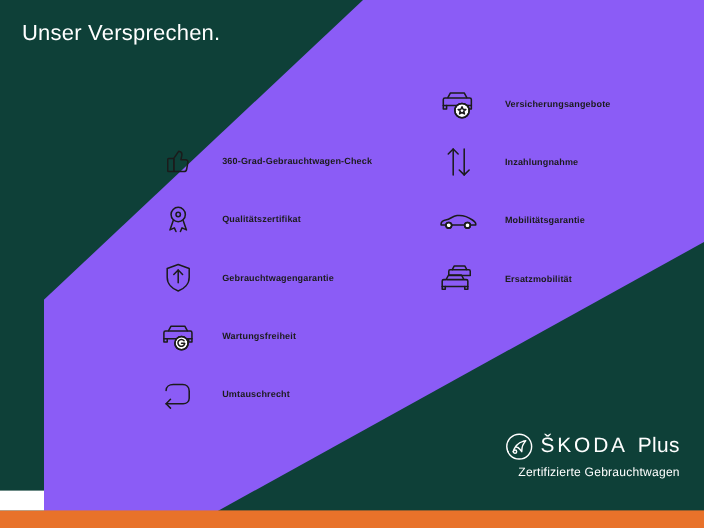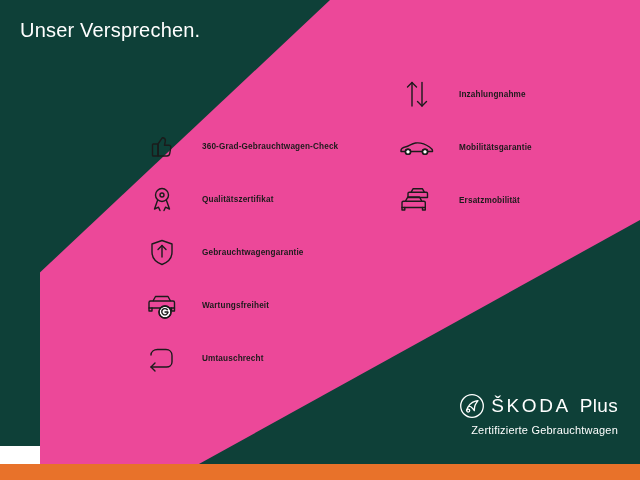--- a/index.html
+++ b/index.html
@@ -10,21 +10,21 @@
     width: 640px;
     height: 480px;
     background: #ffffff;
     font-family: "Liberation Sans", sans-serif;
     overflow: hidden;
   }
   .page {
     position: relative;
     width: 640px;
     height: 480px;
-    background: #ec4899;
+    background: #8b5cf6;
     overflow: hidden;
   }
 
   
   .shape {
     position: absolute;
     pointer-events: none;
   }
   .green-top-left {
     left: 0;
@@ -229,20 +229,34 @@
         </svg>
       </span>
       <span class="lbl">Umtauschrecht</span>
     </div>
 
   </div>
 
   <div class="col col-right">
 
 
+    <div class="feature">
+      <span class="ico">
+        <svg width="38" height="34" viewBox="0 0 38 34" fill="none" stroke="#1b1b1b" stroke-width="1.4" stroke-linecap="round" stroke-linejoin="round">
+          <path d="M5 19 L5 13.5 C5 12.6 5.7 12 6.5 12 L9 12 L11.5 7.5 L24 7.5 L26.5 12 L29 12 C29.8 12 30.5 12.6 30.5 13.5 L30.5 19 L5 19 Z"></path>
+          <path d="M5 19 L5 22 L8 22 L8 19"></path>
+          <path d="M30.5 19 L30.5 22 L27.5 22 L27.5 19"></path>
+          <path d="M9.5 12 L26 12"></path>
+          <circle cx="22" cy="23.5" r="6.5" fill="#ffffff"></circle>
+          <circle cx="22" cy="23.5" r="6.5"></circle>
+          <path d="M22 20 L23 22.3 L25.5 22.5 L23.6 24.1 L24.2 26.6 L22 25.2 L19.8 26.6 L20.4 24.1 L18.5 22.5 L21 22.3 Z"></path>
+        </svg>
+      </span>
+      <span class="lbl">Versicherungsangebote</span>
+    </div>
 
     <div class="feature">
       <span class="ico">
         <svg width="34" height="34" viewBox="0 0 34 34" fill="none" stroke="#1b1b1b" stroke-width="1.4" stroke-linecap="round" stroke-linejoin="round">
           <path d="M12 29 L12 5.5"></path>
           <path d="M7.5 10 L12 5.5 L16.5 10"></path>
           <path d="M22 5.5 L22 29"></path>
           <path d="M17.5 24.5 L22 29 L26.5 24.5"></path>
         </svg>
       </span>

